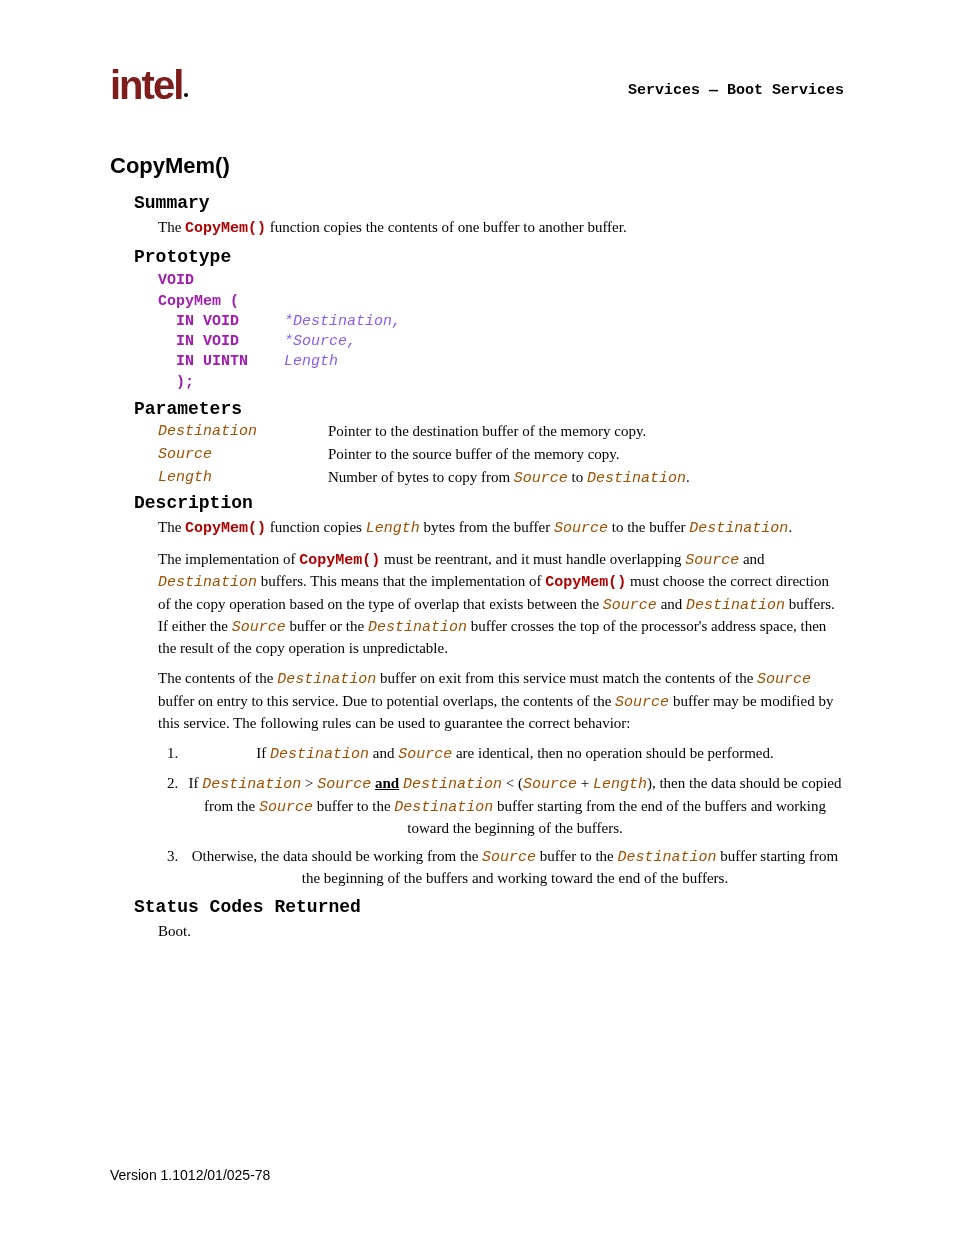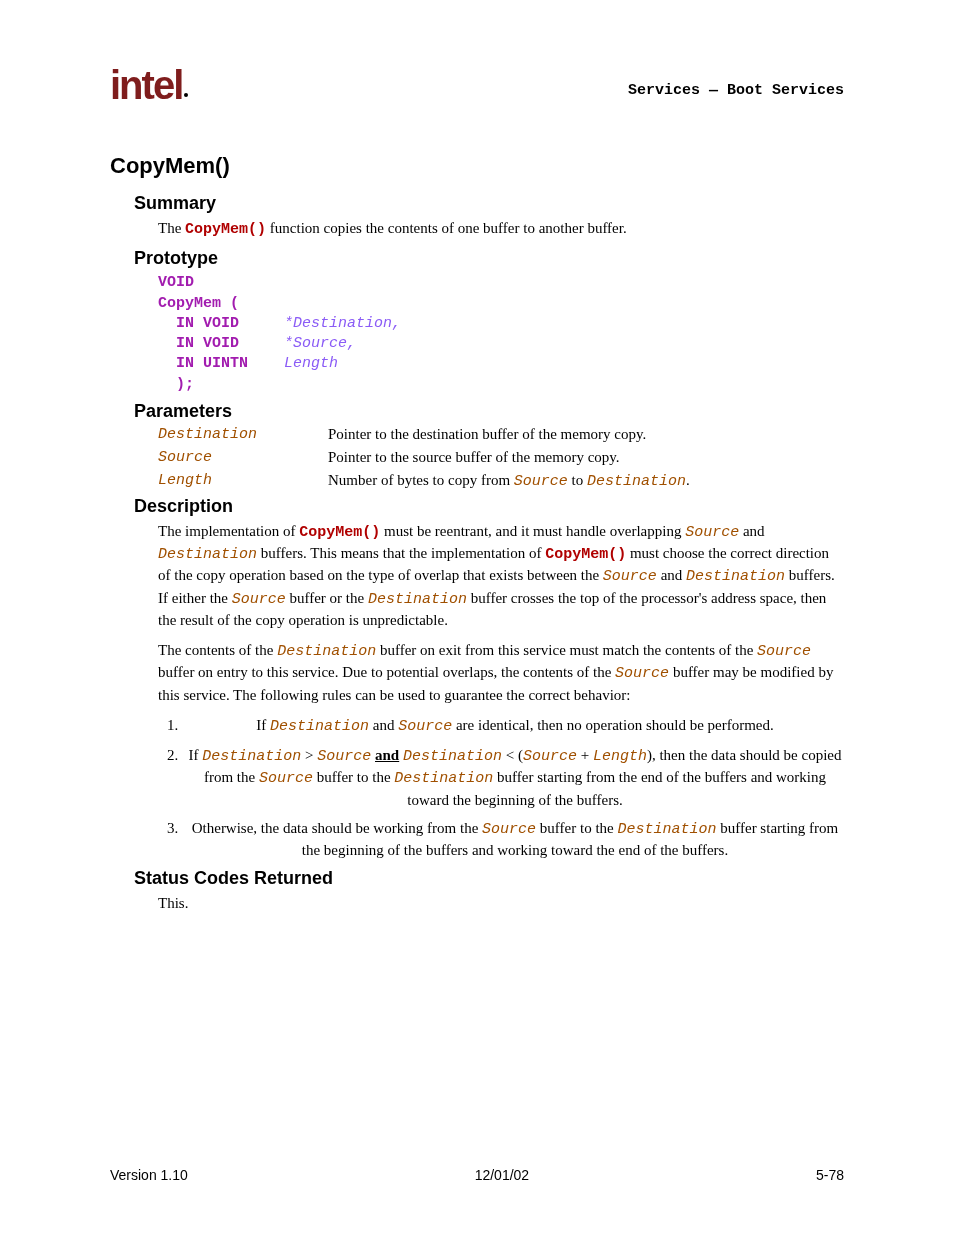--- a/index.html
+++ b/index.html
@@ -43,21 +43,21 @@
     font-weight: 700;
     padding-bottom: 6px;
   }
   h1.func-title {
     font-family: Arial, Helvetica, sans-serif;
     font-size: 22px;
     font-weight: 700;
     margin-bottom: 14px;
   }
   h2.section {
-    font-family: Liberation Sans, sans-serif;
+    font-family: Liberation Mono, monospace;
     font-size: 18px;
     font-weight: 700;
     margin-left: 24px;
     margin-top: 6px;
     margin-bottom: 4px;
   }
   .body-text {
     font-size: 15px;
     margin-left: 48px;
     line-height: 1.35;
@@ -99,21 +99,20 @@
     padding-left: 24px;
   }
   ol.rules li { margin-bottom: 8px; padding-left: 4px; text-align: center;}
   .underline-bold { text-decoration: underline; font-weight: 700; }
   .footer {
     position: absolute;
     bottom: 52px;
     left: 110px;
     right: 110px;
     display: flex;
-    justify-content: space-between;
     font-size: 14px;
     font-family: Arial, Helvetica, sans-serif;
   }
 </style>
 </head>
 <body>
 
 <div class="header">
   <div class="intel-logo">int<span style="position:relative;">e</span>l<span class="dot"></span></div>
   <div class="header-right">Services — Boot Services</div>
@@ -145,34 +144,35 @@
     <div class="param-desc">Pointer to the source buffer of the memory copy.</div>
   </div>
   <div class="param-row">
     <div class="param-name">Length</div>
     <div class="param-desc"><span>Number of bytes to copy from </span><span class="code-brown">Source</span><span> to </span><span class="code-brown">Destination</span><span>.</span></div>
   </div>
 </div>
 
 <h2 class="section">Description</h2>
 <div class="body-text">
+  <p><span>The </span><span class="code-red">CopyMem()</span><span> function copies </span><span class="code-brown">Length</span><span> bytes from the buffer </span><span class="code-brown">Source</span><span> to the buffer </span><span class="code-brown">Destination</span><span>.</span></p>
 
   <p><span>The implementation of </span><span class="code-red">CopyMem()</span><span> must be reentrant, and it must handle overlapping </span><span class="code-brown">Source</span><span> and </span><span class="code-brown">Destination</span><span> buffers.  This means that the implementation of </span><span class="code-red">CopyMem()</span><span> must choose the correct direction of the copy operation based on the type of overlap that exists between the </span><span class="code-brown">Source</span><span> and </span><span class="code-brown">Destination</span><span> buffers.  If either the </span><span class="code-brown">Source</span><span> buffer or the </span><span class="code-brown">Destination</span><span> buffer crosses the top of the processor's address space, then the result of the copy operation is unpredictable.</span></p>
 
   <p><span>The contents of the </span><span class="code-brown">Destination</span><span> buffer on exit from this service must match the contents of the </span><span class="code-brown">Source</span><span> buffer on entry to this service.  Due to potential overlaps, the contents of the </span><span class="code-brown">Source</span><span> buffer may be modified by this service.  The following rules can be used to guarantee the correct behavior:</span></p>
 </div>
 
 <ol class="rules">
   <li><span>If </span><span class="code-brown">Destination</span><span> and </span><span class="code-brown">Source</span><span> are identical, then no operation should be performed.</span></li>
 
   <li><span>If </span><span class="code-brown">Destination</span><span> &gt; </span><span class="code-brown">Source</span><span>  </span><span class="underline-bold">and</span><span> </span><span class="code-brown">Destination</span><span> &lt; (</span><span class="code-brown">Source</span><span> + </span><span class="code-brown">Length</span><span>), then the data should be copied from the </span><span class="code-brown">Source</span><span> buffer to the </span><span class="code-brown">Destination</span><span> buffer starting from the end of the buffers and working toward the beginning of the buffers.</span></li>
 
   <li><span>Otherwise, the data should be working from the </span><span class="code-brown">Source</span><span> buffer to the </span><span class="code-brown">Destination</span><span> buffer starting from the beginning of the buffers and working toward the end of the buffers.</span></li>
 </ol>
 
 <h2 class="section">Status Codes Returned</h2>
-<div class="body-text">This.</div>
+<div class="body-text">Boot.</div>
 
 <div class="footer">
   <span>Version 1.10</span>
   <span>12/01/02</span>
   <span>5-78</span>
 </div>
 
 </body></html>

